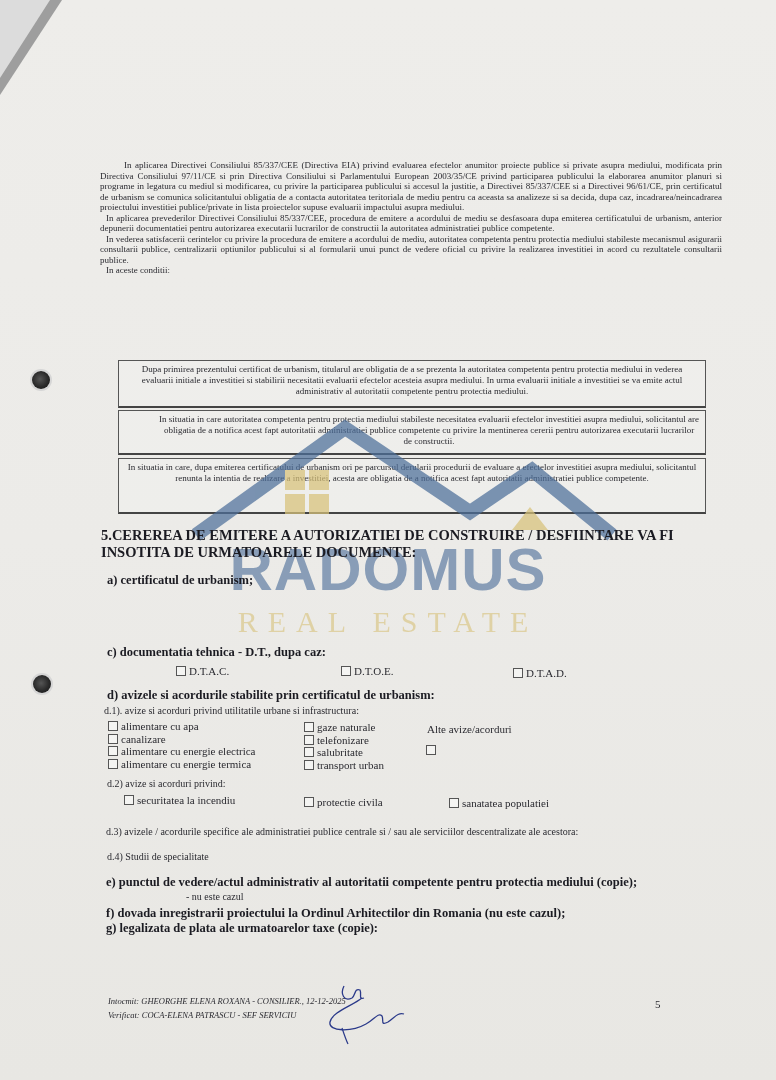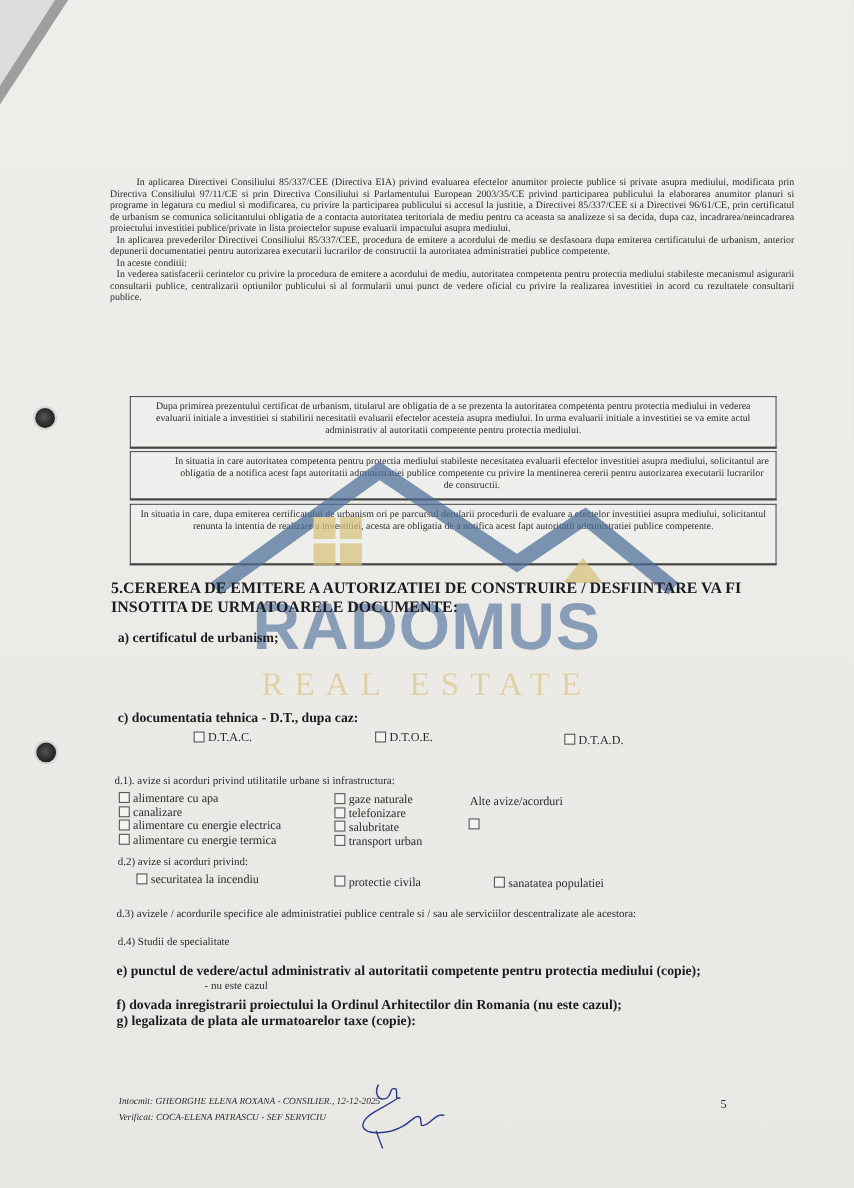--- a/index.html
+++ b/index.html
@@ -68,22 +68,22 @@
 <div class="page">
   <div class="fold"></div>
   <div class="fold-light"></div>
 
   <div class="hole" style="left:32px; top:371px;"></div>
   <div class="hole" style="left:33px; top:675px;"></div>
 
   <div class="abs intro">
     <p class="ind">In aplicarea Directivei Consiliului 85/337/CEE (Directiva EIA) privind evaluarea efectelor anumitor proiecte publice si private asupra mediului, modificata prin Directiva Consiliului 97/11/CE si prin Directiva Consiliului si Parlamentului European 2003/35/CE privind participarea publicului la elaborarea anumitor planuri si programe in legatura cu mediul si modificarea, cu privire la participarea publicului si accesul la justitie, a Directivei 85/337/CEE si a Directivei 96/61/CE, prin certificatul de urbanism se comunica solicitantului obligatia de a contacta autoritatea teritoriala de mediu pentru ca aceasta sa analizeze si sa decida, dupa caz, incadrarea/neincadrarea proiectului investitiei publice/private in lista proiectelor supuse evaluarii impactului asupra mediului.</p>
     <p class="ind2">In aplicarea prevederilor Directivei Consiliului 85/337/CEE, procedura de emitere a acordului de mediu se desfasoara dupa emiterea certificatului de urbanism, anterior depunerii documentatiei pentru autorizarea executarii lucrarilor de constructii la autoritatea administratiei publice competente.</p>
+    <p class="ind2">In vederea satisfacerii cerintelor cu privire la procedura de emitere a acordului de mediu, autoritatea competenta pentru protectia mediului stabileste mecanismul asigurarii consultarii publice, centralizarii optiunilor publicului si al formularii unui punct de vedere oficial cu privire la realizarea investitiei in acord cu rezultatele consultarii publice.</p>
     <p class="ind2">In aceste conditii:</p>
-    <p class="ind2">In vederea satisfacerii cerintelor cu privire la procedura de emitere a acordului de mediu, autoritatea competenta pentru protectia mediului stabileste mecanismul asigurarii consultarii publice, centralizarii optiunilor publicului si al formularii unui punct de vedere oficial cu privire la realizarea investitiei in acord cu rezultatele consultarii publice.</p>
   </div>
 
   <div class="box" style="top:360px; height:48px;">
     <span>Dupa primirea prezentului certificat de urbanism, titularul are obligatia de a se prezenta la autoritatea competenta pentru protectia mediului in vederea evaluarii initiale a investitiei si stabilirii necesitatii evaluarii efectelor acesteia asupra mediului. In urma evaluarii initiale a investitiei se va emite actul administrativ al autoritatii competente pentru protectia mediului.</span>
   </div>
   <div class="box" style="top:410px; height:45px;padding-left:40px;">
     <span>In situatia in care autoritatea competenta pentru protectia mediului stabileste necesitatea evaluarii  efectelor investitiei asupra mediului, solicitantul are obligatia de a notifica acest fapt autoritatii  administratiei publice competente cu privire la mentinerea cererii pentru autorizarea executarii lucrarilor de constructii.</span>
   </div>
   <div class="box" style="top:458px; height:56px;">
     <span>In situatia in care, dupa emiterea certificatului de urbanism ori pe parcursul derularii procedurii de evaluare a efectelor investitiei asupra mediului, solicitantul renunta la intentia de realizare a investitiei, acesta are obligatia de a notifica acest fapt autoritatii administratiei publice competente.</span>
@@ -110,20 +110,21 @@
   <div class="abs cb-line" style="left:176px; top:665px;">
     <span class="cb"></span><span>D.T.A.C.</span>
   </div>
   <div class="abs cb-line" style="left:341px; top:665px;">
     <span class="cb"></span><span>D.T.O.E.</span>
   </div>
   <div class="abs cb-line" style="left:513px; top:667px;">
     <span class="cb"></span><span>D.T.A.D.</span>
   </div>
 
+  <div class="abs bold-item" style="left:107px; top:688px;">d) avizele si acordurile stabilite prin certificatul de urbanism:</div>
   <div class="abs reg-item" style="left:104px; top:704px;">d.1). avize si acorduri privind utilitatile urbane si infrastructura:</div>
 
   <div class="abs" style="left:108px; top:720px;">
     <div class="cb-line"><span class="cb"></span><span>alimentare cu apa</span></div>
     <div class="cb-line"><span class="cb"></span><span>canalizare</span></div>
     <div class="cb-line"><span class="cb"></span><span>alimentare cu energie electrica</span></div>
     <div class="cb-line"><span class="cb"></span><span>alimentare cu energie termica</span></div>
   </div>
 
   <div class="abs" style="left:304px; top:721px;">

